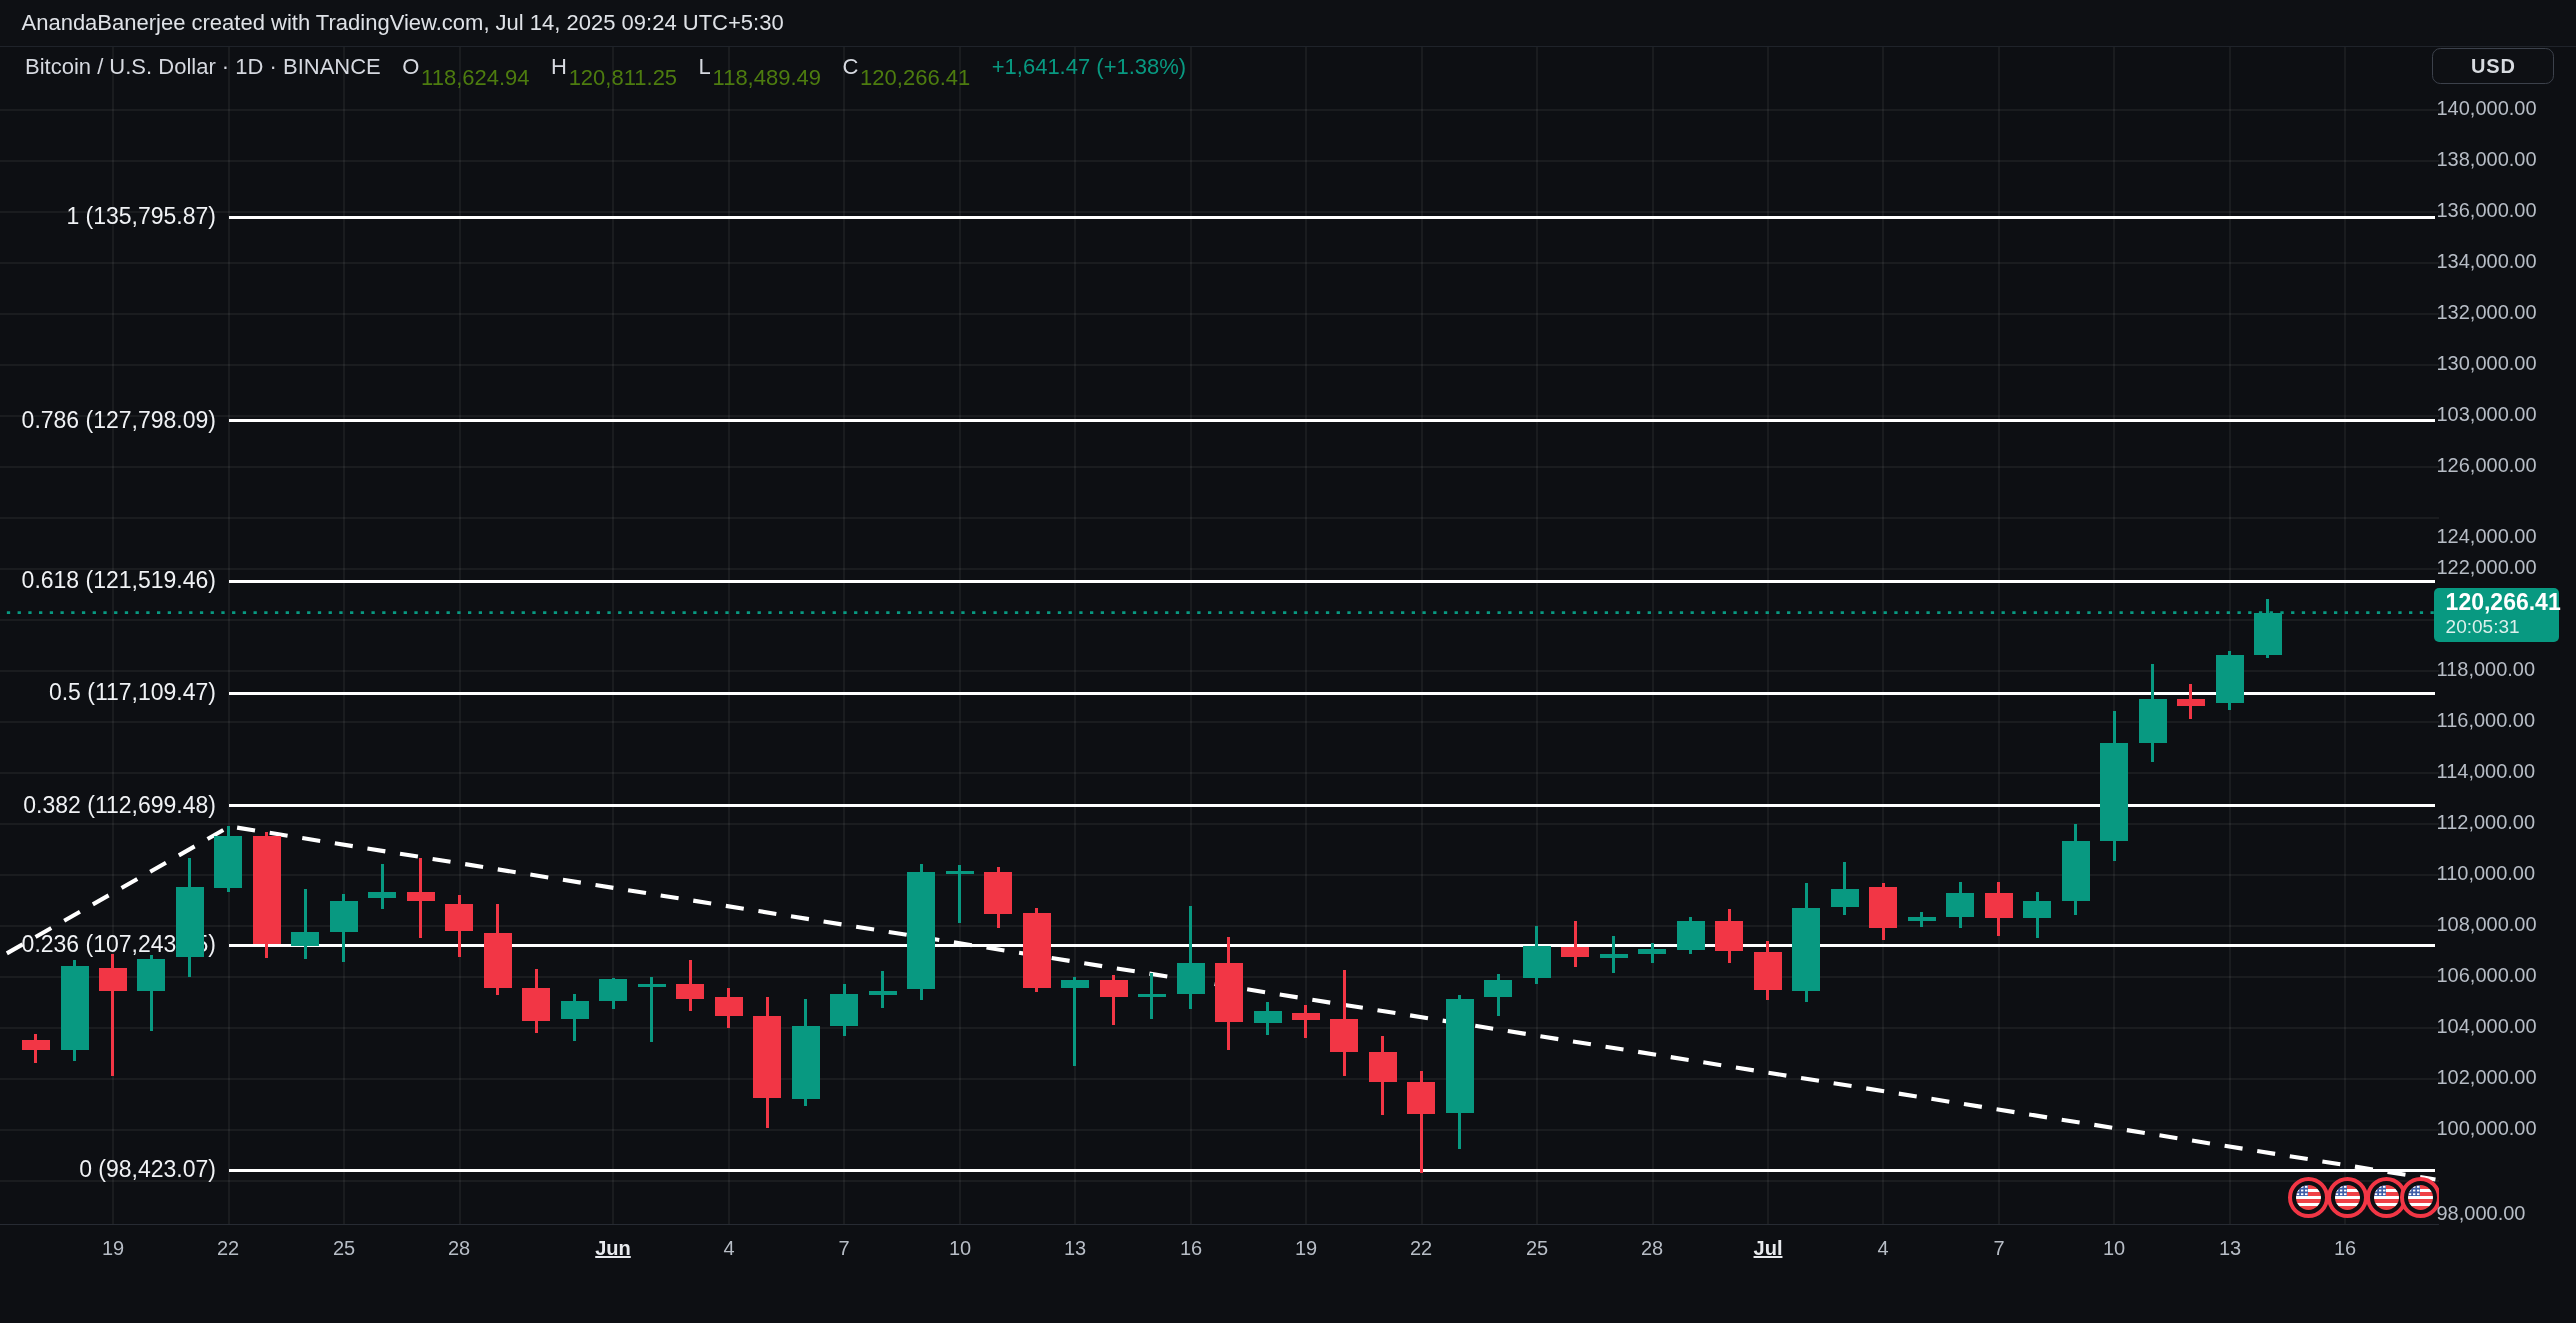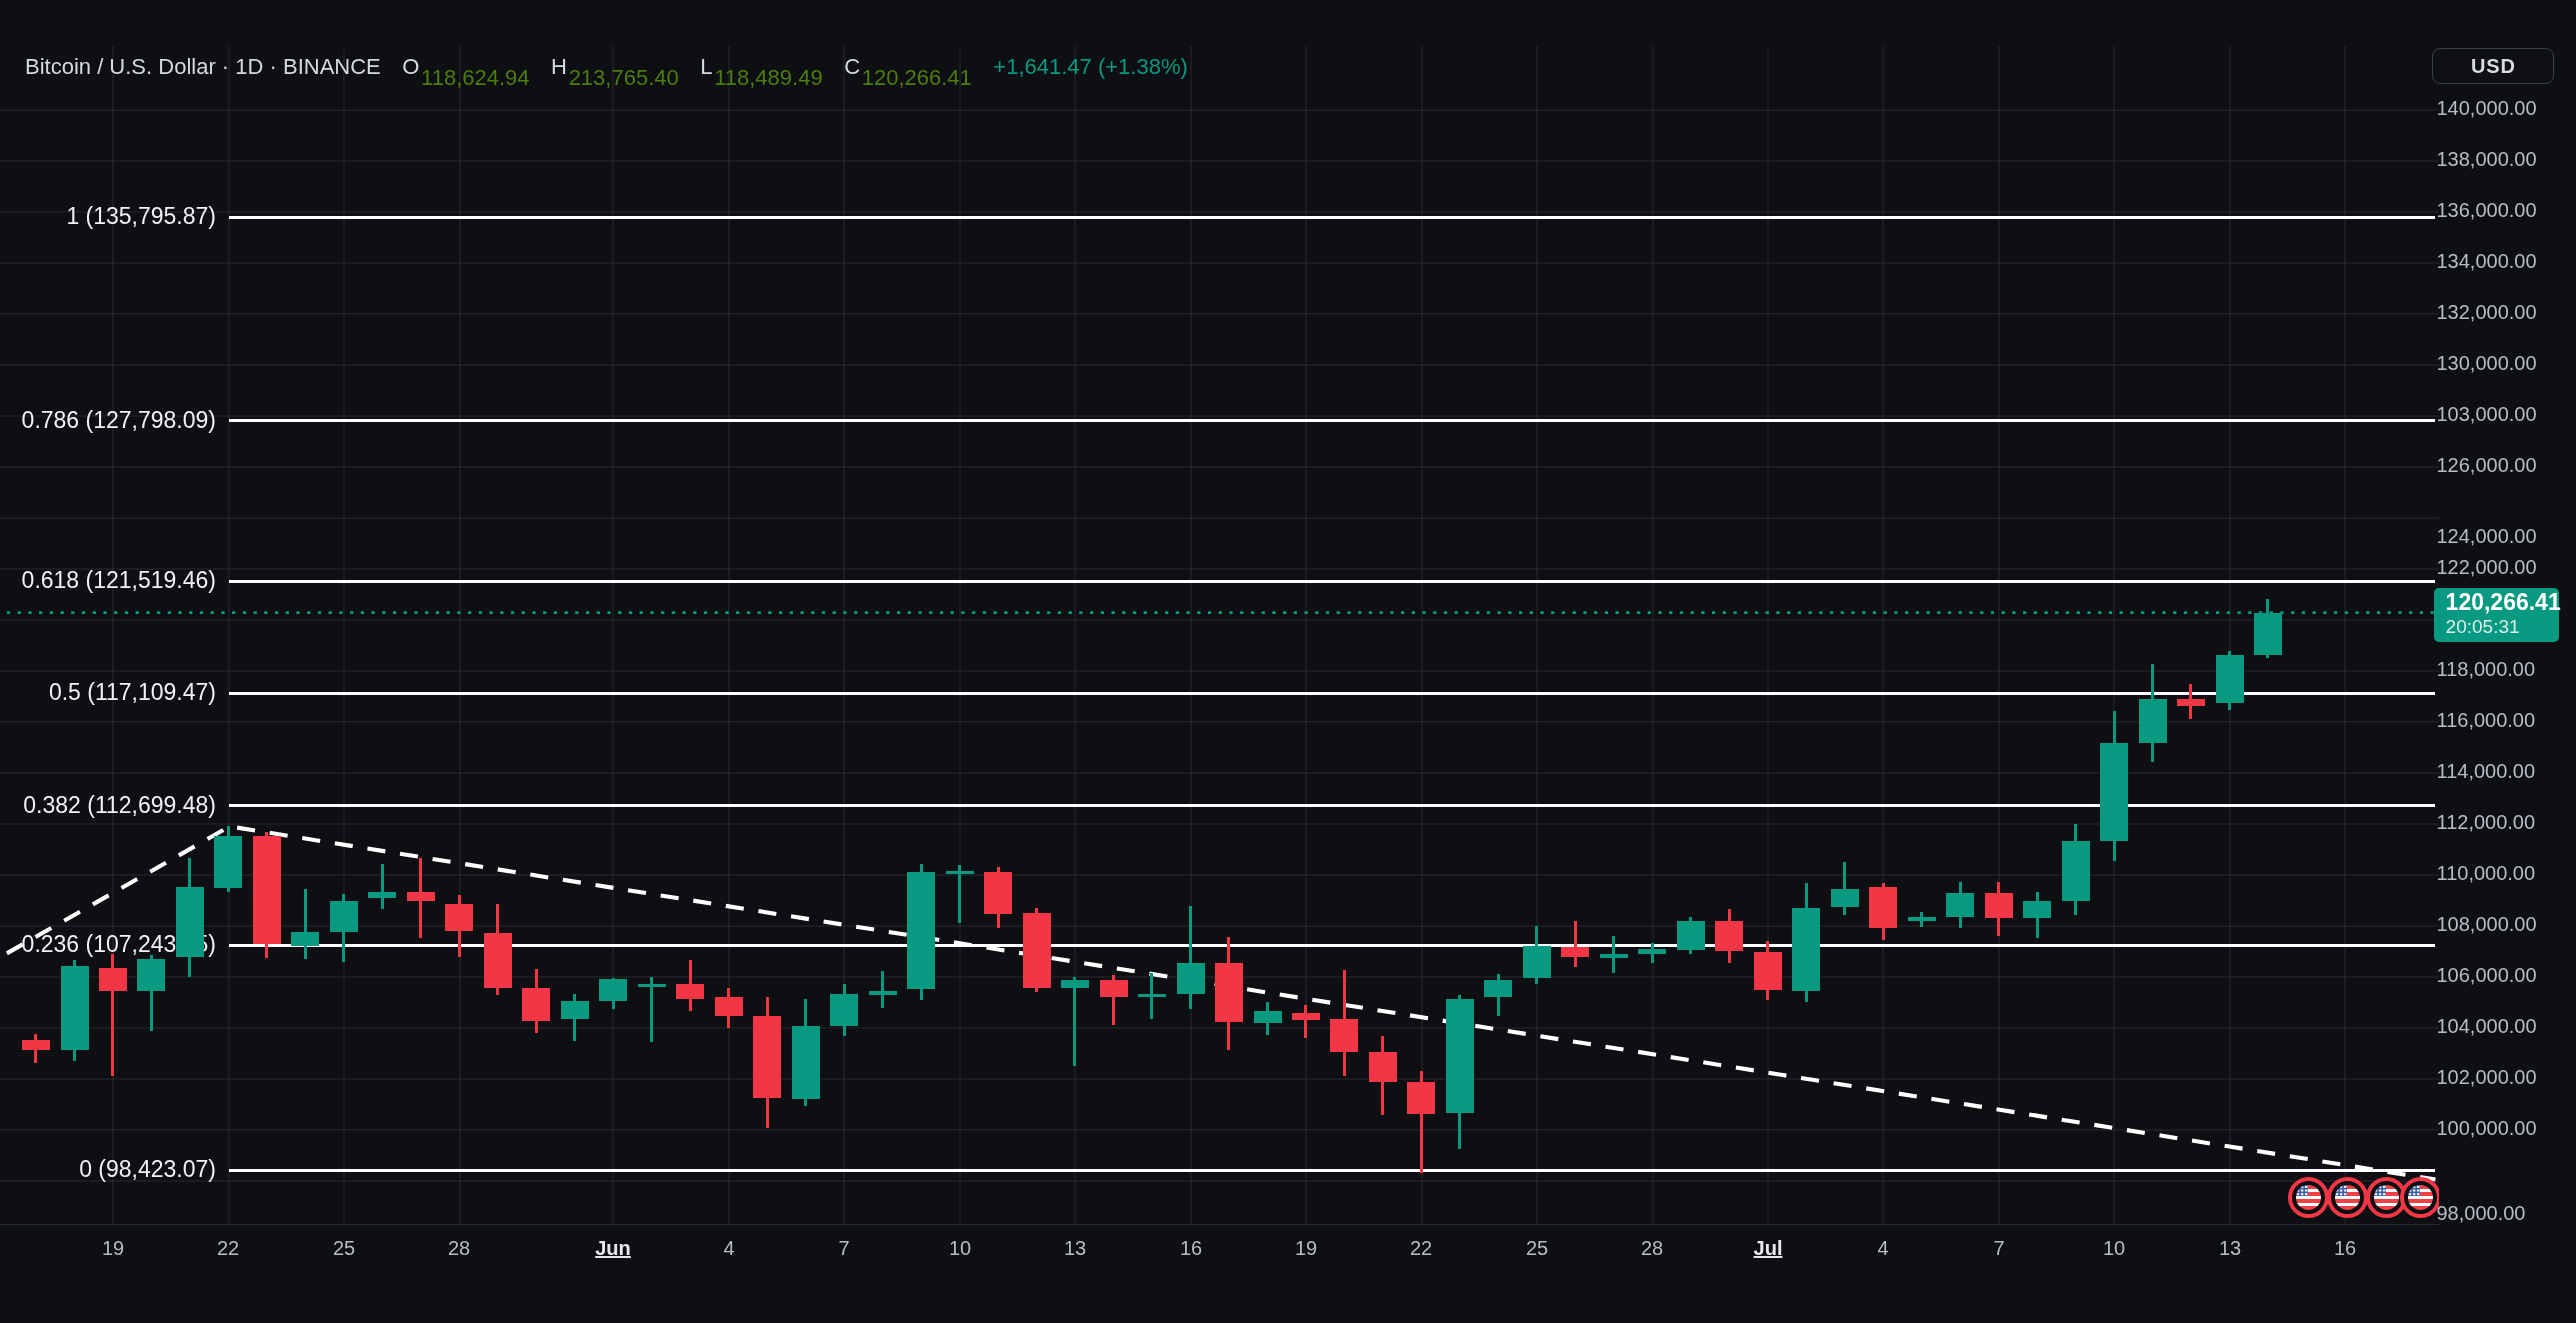--- a/index.html
+++ b/index.html
@@ -52,20 +52,23 @@
   .footer{position:absolute;left:0;top:1287px;width:2576px;height:36px;background:#1a1c21;
           display:flex;align-items:center;z-index:9;}
   .tv-logo{margin-left:18px;display:flex;align-items:center;gap:8.3px;}
   .tv-logo .brand{font-size:25px;font-weight:600;color:#d5d8dd;letter-spacing:0.4px;}
 </style>
 </head>
 <body>
 
 <div class="page">
 
+  <div class="topbar">
+    <div class="attr">AnandaBanerjee created with TradingView.com, Jul 14, 2025 09:24 UTC+5:30</div>
+  </div>
 
   <div class="pane" id="pane">
       <div class="vgrid" style="left: 112px;"></div>
       <div class="vgrid" style="left: 228px;"></div>
       <div class="vgrid" style="left: 343px;"></div>
       <div class="vgrid" style="left: 459px;"></div>
       <div class="vgrid" style="left: 612px;"></div>
       <div class="vgrid" style="left: 728px;"></div>
       <div class="vgrid" style="left: 843px;"></div>
       <div class="vgrid" style="left: 959px;"></div>
@@ -254,21 +257,21 @@
     </div>
 
   <div class="legend">
     <span>Bitcoin / U.S. Dollar · 1D · BINANCE</span>
     <span class="pair">
         <span>O</span>
         <span class="val">118,624.94</span>
       </span>
     <span class="pair">
         <span>H</span>
-        <span class="val">213,765.40</span>
+        <span class="val">120,811.25</span>
       </span>
     <span class="pair">
         <span>L</span>
         <span class="val">118,489.49</span>
       </span>
     <span class="pair">
         <span>C</span>
         <span class="val">120,266.41</span>
       </span>
     <span class="chg">+1,641.47 (+1.38%)</span>

